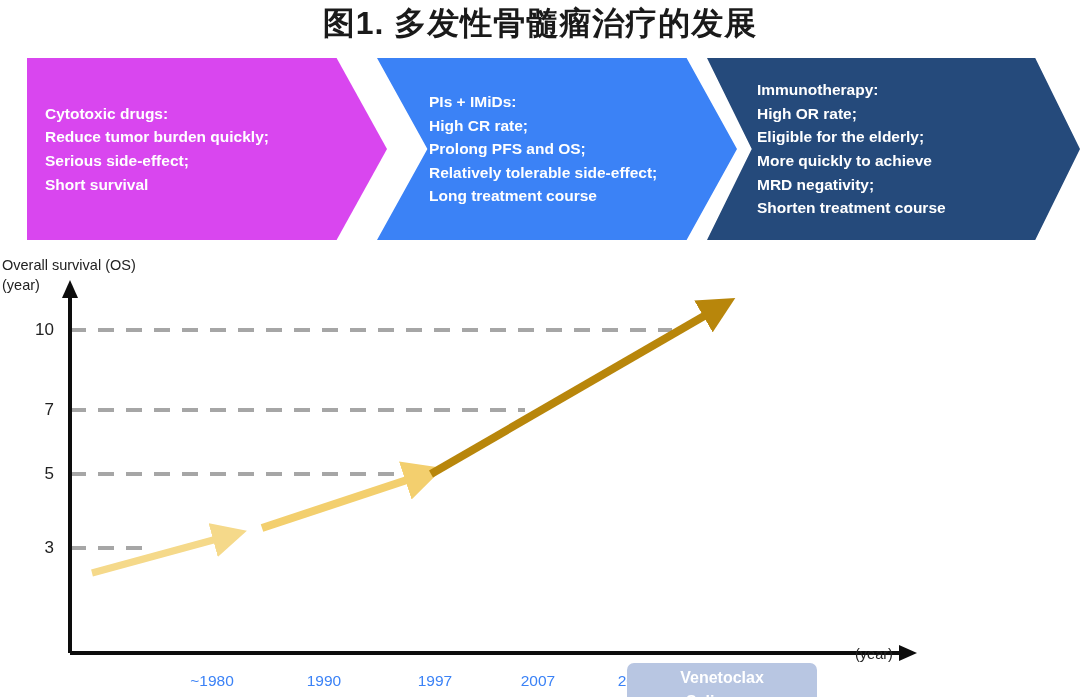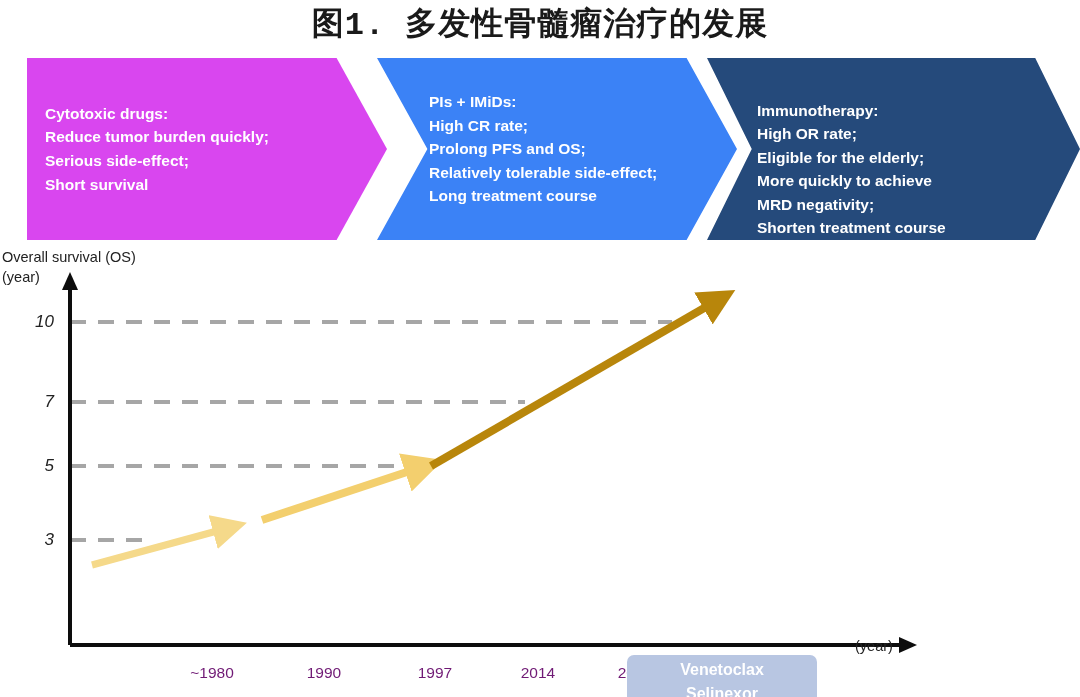--- a/index.html
+++ b/index.html
@@ -15,21 +15,21 @@
     overflow: hidden;
   }
 
   
   #figure-title {
     position: absolute;
     left: 0;
     top: 2px;
     width: 1080px;
     text-align: center;
-    font-family: Liberation Mono, monospace;
+    font-family: Liberation Sans, sans-serif;
     font-size: 32px;
     font-weight: 700;
     color: #1a1a1a;
     letter-spacing: 1px;
     white-space: nowrap;
   }
 
   
   #chevron-banner {
     position: absolute;
@@ -66,28 +66,27 @@
     background: #3b82f6;
     clip-path: polygon(0 0, 86% 0, 100% 50%, 86% 100%, 0 100%, 14% 50%);
     padding-left: 52px;
   }
   #chevron-3 {
     left: 707px;
     width: 373px;
     background: #254a7b;
     clip-path: polygon(0 0, 88% 0, 100% 50%, 88% 100%, 0 100%, 12% 50%);
     padding-left: 50px;
-    align-items: flex-end;
   }
 
   
   #plot {
     position: absolute;
     left: 0;
-    top: 232px;
+    top: 240px;
     width: 1080px;
     height: 457px;
   }
   #plot-svg {
     position: absolute;
     left: 0;
     top: 0;
   }
 
   .axis-caption {
@@ -99,26 +98,25 @@
   }
   #y-axis-caption { left: 2px; top: 16px; }
   #x-axis-caption { left: 855px; top: 405px; }
 
   .tick-label {
     position: absolute;
     font-size: 17px;
     color: #222222;
     text-align: right;
     width: 36px;
-    font-style: italic;
   }
   .xtick-label {
     position: absolute;
     font-size: 15.5px;
-    color: #701a75;
+    color: #3b82f6;
     text-align: center;
     width: 80px;
   }
 
   
   .era-box {
     position: absolute;
     box-sizing: border-box;
     border-radius: 7px;
     color: #ffffff;
@@ -208,19 +206,19 @@
   <div class="axis-caption" id="x-axis-caption">(year)</div>
 
   <div class="tick-label" style="left:18px; top:80px;">10</div>
   <div class="tick-label" style="left:18px; top:160px;">7</div>
   <div class="tick-label" style="left:18px; top:224px;">5</div>
   <div class="tick-label" style="left:18px; top:298px;">3</div>
 
   <div class="xtick-label" style="left:172px; top:432px;">~1980</div>
   <div class="xtick-label" style="left:284px; top:432px;">1990</div>
   <div class="xtick-label" style="left:395px; top:432px;">1997</div>
-  <div class="xtick-label" style="left:498px; top:432px;">2014</div>
+  <div class="xtick-label" style="left:498px; top:432px;">2007</div>
   <div class="xtick-label" style="left:595px; top:432px;">2020</div>
 
   <div class="era-box" id="box-emerging">Venetoclax
 Selinexor
 ADC, BiTE, CART</div>
 </div>
 
 </body></html>

